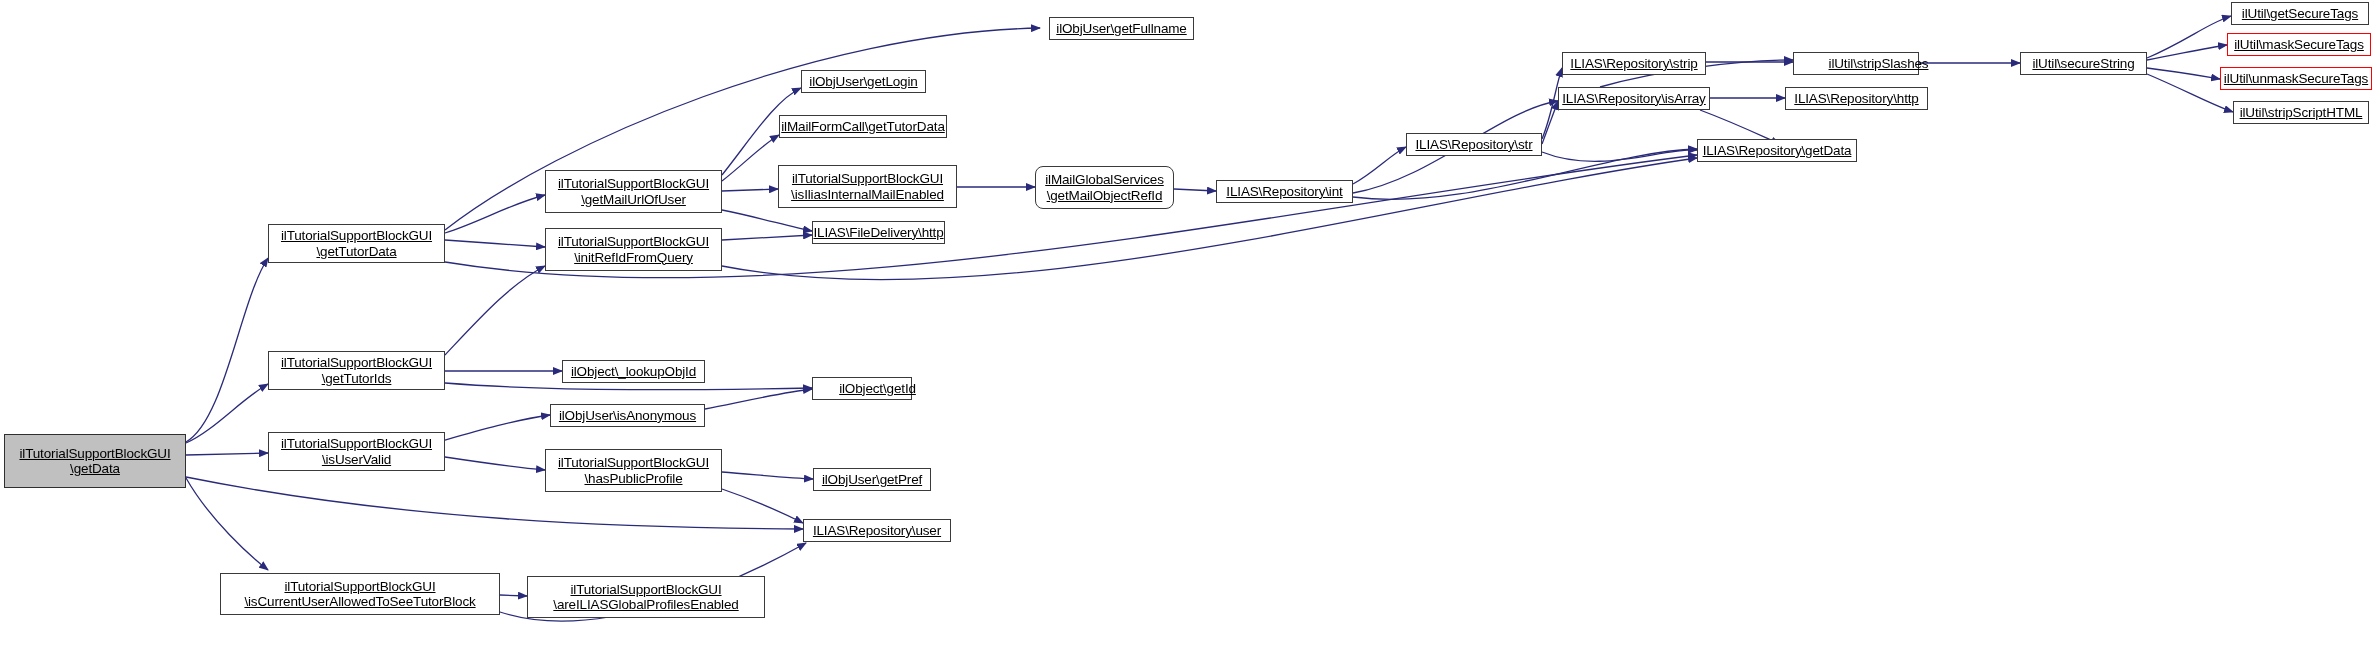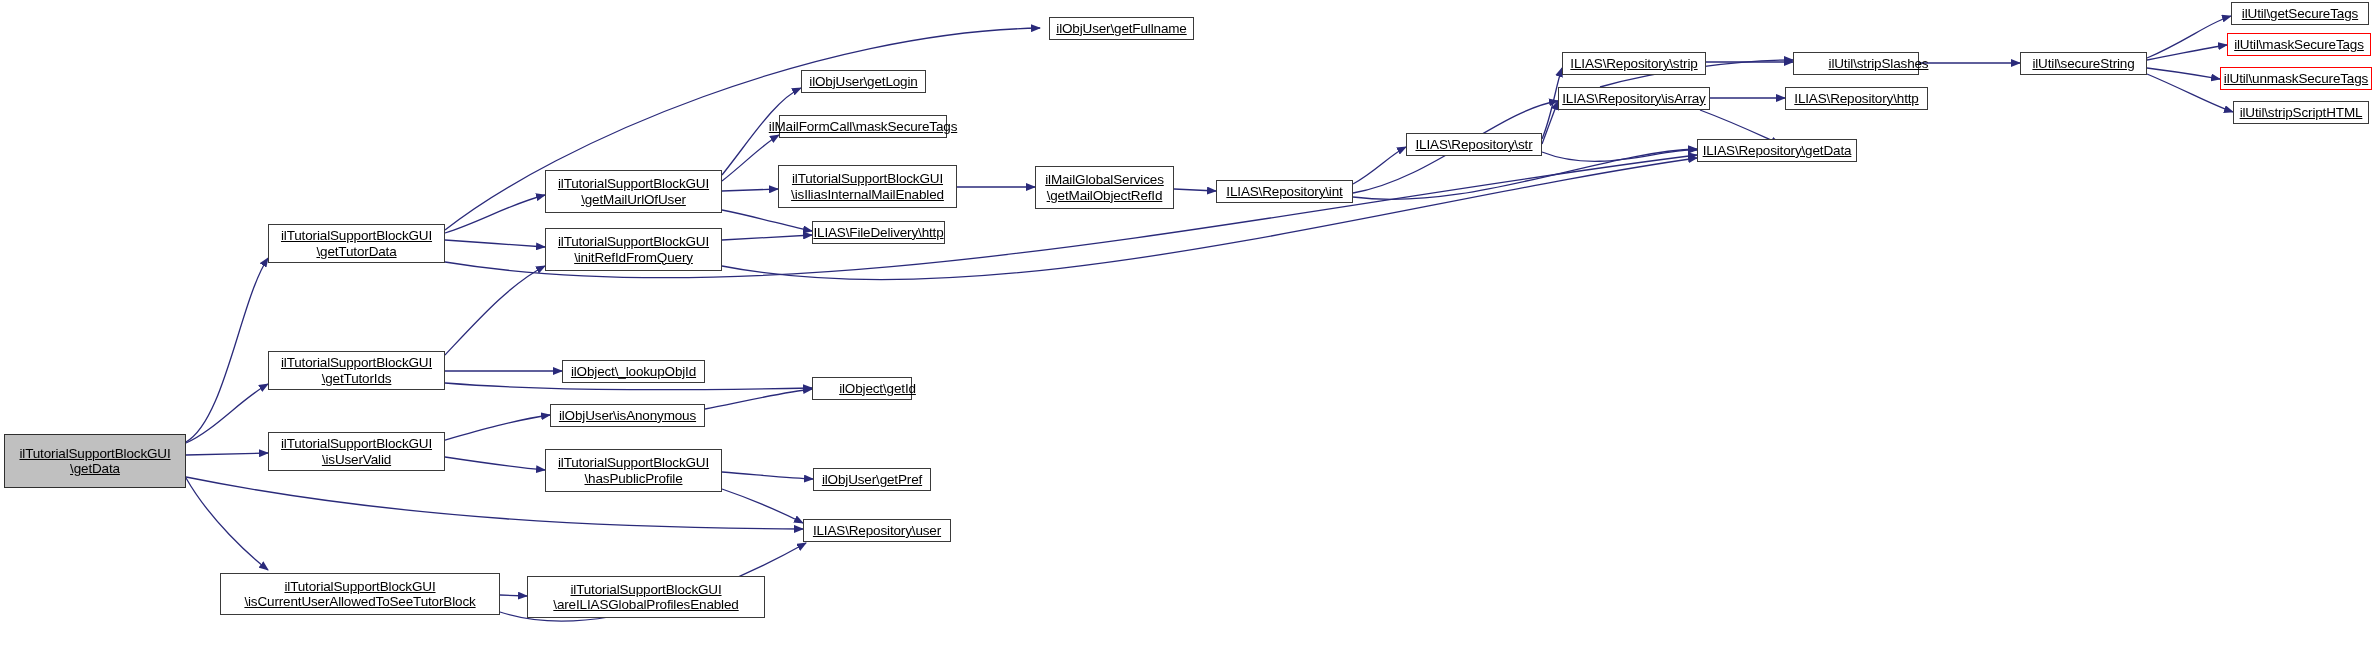--- a/index.html
+++ b/index.html
@@ -115,25 +115,25 @@
 \getTutorIds</span></div>
       <div class="node" style="left: 268px; top: 432px; width: 177px; height: 39px;"><span>ilTutorialSupportBlockGUI
 \isUserValid</span></div>
       <div class="node" style="left: 220px; top: 573px; width: 280px; height: 42px;"><span>ilTutorialSupportBlockGUI
 \isCurrentUserAllowedToSeeTutorBlock</span></div>
       <div class="node" style="left: 545px; top: 170px; width: 177px; height: 43px;"><span>ilTutorialSupportBlockGUI
 \getMailUrlOfUser</span></div>
       <div class="node" style="left: 545px; top: 228px; width: 177px; height: 43px;"><span>ilTutorialSupportBlockGUI
 \initRefIdFromQuery</span></div>
       <div class="node" style="left: 801px; top: 70px; width: 125px; height: 23px;"><span>ilObjUser\getLogin</span></div>
-      <div class="node" style="left: 779px; top: 115px; width: 168px; height: 23px;"><span>ilMailFormCall\maskSecureTags</span></div>
+      <div class="node" style="left: 779px; top: 115px; width: 168px; height: 23px;"><span>ilMailFormCall\getTutorData</span></div>
       <div class="node" style="left: 778px; top: 165px; width: 179px; height: 43px;"><span>ilTutorialSupportBlockGUI
 \isIliasInternalMailEnabled</span></div>
       <div class="node" style="left: 812px; top: 221px; width: 133px; height: 23px;"><span>ILIAS\FileDelivery\http</span></div>
-      <div class="node" style="left: 1035px; top: 166px; width: 139px; height: 43px;"><span>ilMailGlobalServices
+      <div class="node" style="left: 1035px; top: 166px; width: 139px; height: 43px; border-radius: 8px;"><span>ilMailGlobalServices
 \getMailObjectRefId</span></div>
       <div class="node" style="left: 1040px; top: 17px; width: 145px; height: 23px; margin-left: 9px;"><span>ilObjUser\getFullname</span></div>
       <div class="node" style="left: 1216px; top: 180px; width: 137px; height: 23px;"><span>ILIAS\Repository\int</span></div>
       <div class="node" style="left: 1406px; top: 133px; width: 136px; height: 23px;"><span>ILIAS\Repository\str</span></div>
       <div class="node" style="left: 1562px; top: 52px; width: 144px; height: 23px;"><span>ILIAS\Repository\strip</span></div>
       <div class="node" style="left: 1558px; top: 87px; width: 152px; height: 23px;"><span>ILIAS\Repository\isArray</span></div>
       <div class="node" style="left: 1785px; top: 87px; width: 143px; height: 23px; text-align: center;"><span>ILIAS\Repository\http</span></div>
       <div class="node" style="left: 1697px; top: 139px; width: 160px; height: 23px;"><span>ILIAS\Repository\getData</span></div>
       <div class="node" style="left: 1793px; top: 52px; width: 126px; height: 23px; padding-left: 48px;"><span>ilUtil\stripSlashes</span></div>
       <div class="node" style="left: 2020px; top: 52px; width: 127px; height: 23px;"><span>ilUtil\secureString</span></div>

